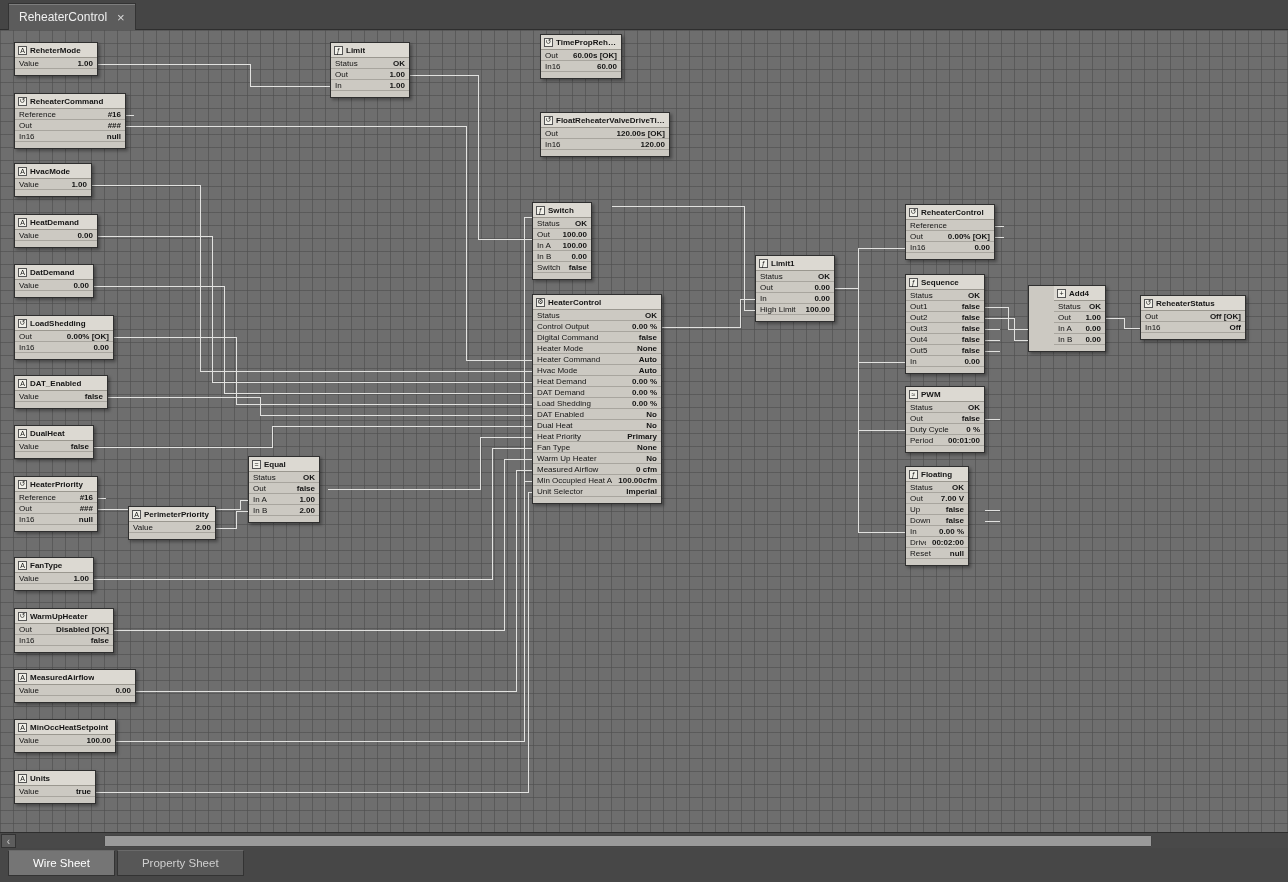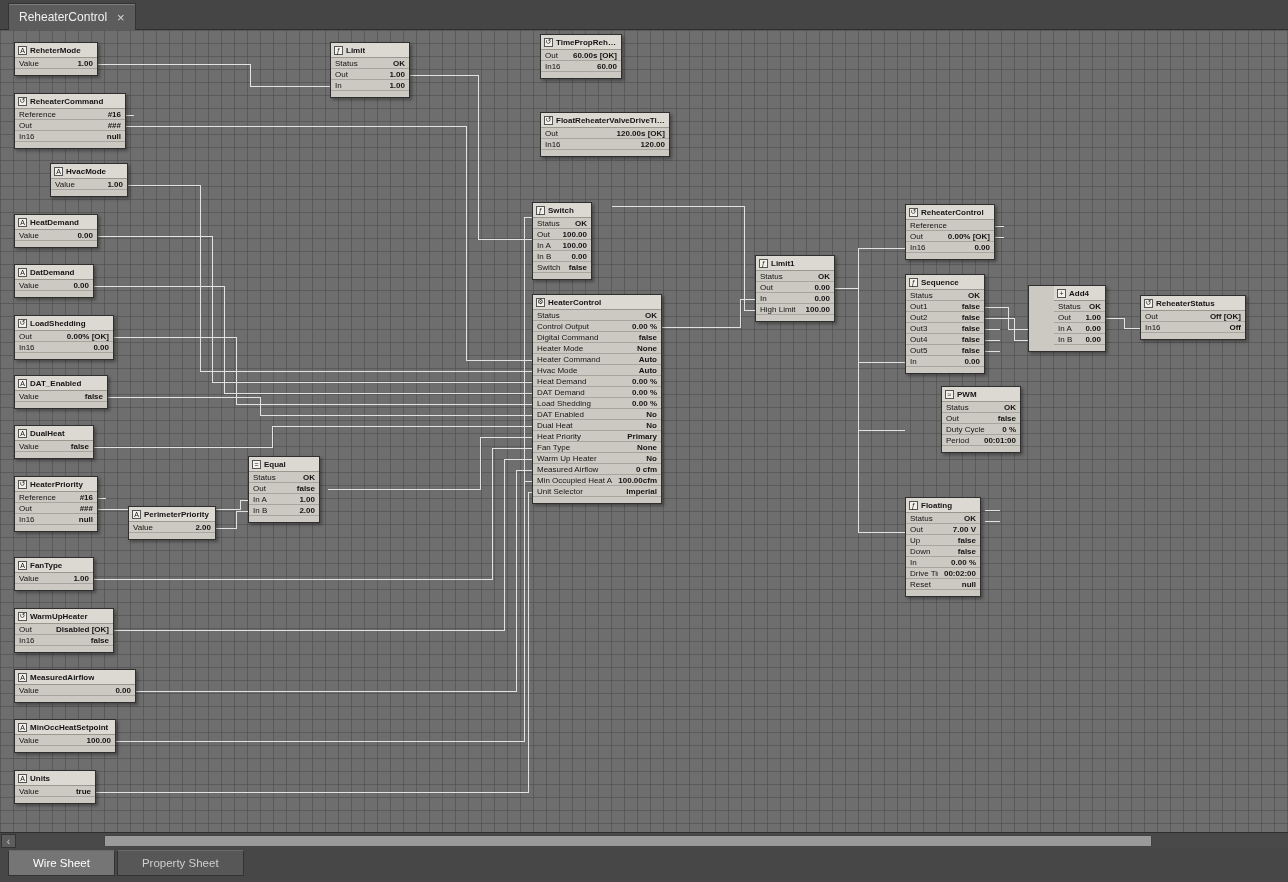--- a/index.html
+++ b/index.html
@@ -133,21 +133,21 @@
           <div class="brow">
             <span class="rlabel">Out</span>
             <span class="rvalue">###</span>
           </div>
           <div class="brow">
             <span class="rlabel">In16</span>
             <span class="rvalue">null</span>
           </div>
           <div class="bfoot"></div>
         </div>
-        <div class="block" style="left: 14px; top: 133px; width: 78px; margin-left: 36px;">
+        <div class="block" style="left: 14px; top: 133px; width: 78px;">
           <div class="btitle">
             <span class="bicon">A</span>
             <span class="btext">HvacMode</span>
           </div>
           <div class="brow">
             <span class="rlabel">Value</span>
             <span class="rvalue">1.00</span>
           </div>
           <div class="bfoot"></div>
         </div>
@@ -581,21 +581,21 @@
           <div class="brow">
             <span class="rlabel">Out</span>
             <span class="rvalue">Off [OK]</span>
           </div>
           <div class="brow">
             <span class="rlabel">In16</span>
             <span class="rvalue">Off</span>
           </div>
           <div class="bfoot"></div>
         </div>
-        <div class="block" style="left: 941px; top: 356px; width: 80px;">
+        <div class="block" style="left: 905px; top: 356px; width: 80px;">
           <div class="btitle">
             <span class="bicon">≈</span>
             <span class="btext">PWM</span>
           </div>
           <div class="brow">
             <span class="rlabel">Status</span>
             <span class="rvalue">OK</span>
           </div>
           <div class="brow">
             <span class="rlabel">Out</span>
@@ -604,21 +604,21 @@
           <div class="brow">
             <span class="rlabel">Duty Cycle</span>
             <span class="rvalue">0 %</span>
           </div>
           <div class="brow">
             <span class="rlabel">Period</span>
             <span class="rvalue">00:01:00</span>
           </div>
           <div class="bfoot"></div>
         </div>
-        <div class="block" style="left: 905px; top: 436px; width: 76px; margin-top: 31px;">
+        <div class="block" style="left: 905px; top: 436px; width: 64px;">
           <div class="btitle">
             <span class="bicon">ƒ</span>
             <span class="btext">Floating</span>
           </div>
           <div class="brow">
             <span class="rlabel">Status</span>
             <span class="rvalue">OK</span>
           </div>
           <div class="brow">
             <span class="rlabel">Out</span>

